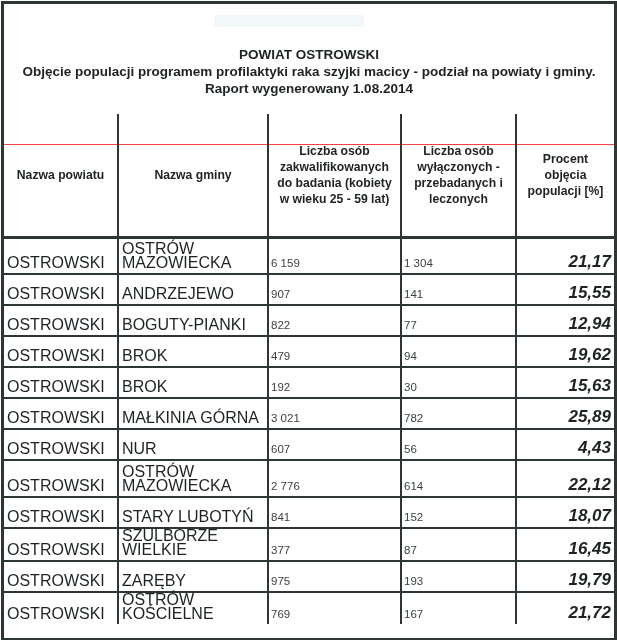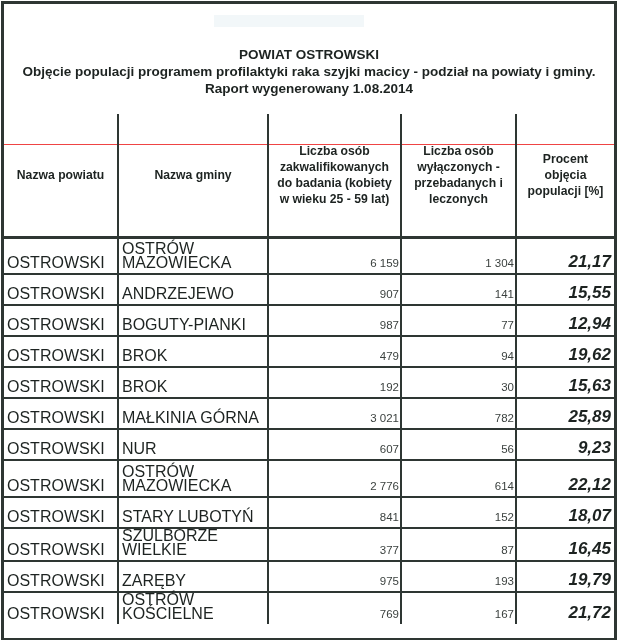--- a/index.html
+++ b/index.html
@@ -18,21 +18,21 @@
   col.c1 { width: 114px; } col.c2 { width: 150px; } col.c3 { width: 133px; }
   col.c4 { width: 115px; } col.c5 { width: 98px; }
   th { font-weight: bold; font-size: 12.2px; line-height: 16px; text-align: center;
        vertical-align: middle; height: 123px; padding: 0 5px; box-sizing: border-box;
        border-right: 2px solid #2e3633; border-bottom: 3px solid #2e3633; }
   td { font-size: 16px; border-right: 2px solid #2e3633; border-bottom: 2px solid #2e3633;
        vertical-align: bottom; padding: 0 2px 3px 2px; height: 31px; box-sizing: border-box;
        line-height: 14px; }
   th:last-child, td:last-child { border-right: none; }
   tr:last-child td { border-bottom: none; }
-  td.num { text-align: right; font-size: 11.5px; color: #3a403e; padding-right: 1px; }
+  td.num { font-size: 11.5px; color: #3a403e; padding-right: 1px; }
   td.pct { text-align: right; font-weight: bold; font-size: 17px; padding-right: 3px;
            padding-bottom: 1px; line-height: 20px; font-style: italic; }
   tr.tall td { height: 37px; }
   td.txt { padding-left: 3px; }
 </style>
 </head>
 <body>
 
 <div class="frame">
   <div class="title-box">
@@ -79,21 +79,21 @@
           </td>
           <td class="num">907</td>
           <td class="num">141</td>
           <td class="pct">15,55</td>
         </tr>
         <tr>
           <td class="txt">OSTROWSKI</td>
           <td class="txt">
             <div>BOGUTY-PIANKI</div>
           </td>
-          <td class="num">987</td>
+          <td class="num">822</td>
           <td class="num">77</td>
           <td class="pct">12,94</td>
         </tr>
         <tr>
           <td class="txt">OSTROWSKI</td>
           <td class="txt">
             <div>BROK</div>
           </td>
           <td class="num">479</td>
           <td class="num">94</td>
@@ -117,21 +117,21 @@
           <td class="num">782</td>
           <td class="pct">25,89</td>
         </tr>
         <tr>
           <td class="txt">OSTROWSKI</td>
           <td class="txt">
             <div>NUR</div>
           </td>
           <td class="num">607</td>
           <td class="num">56</td>
-          <td class="pct">9,23</td>
+          <td class="pct">4,43</td>
         </tr>
         <tr class="tall">
           <td class="txt">OSTROWSKI</td>
           <td class="txt">
             <div>OSTRÓW</div>
             <div>MAZOWIECKA</div>
           </td>
           <td class="num">2 776</td>
           <td class="num">614</td>
           <td class="pct">22,12</td>

